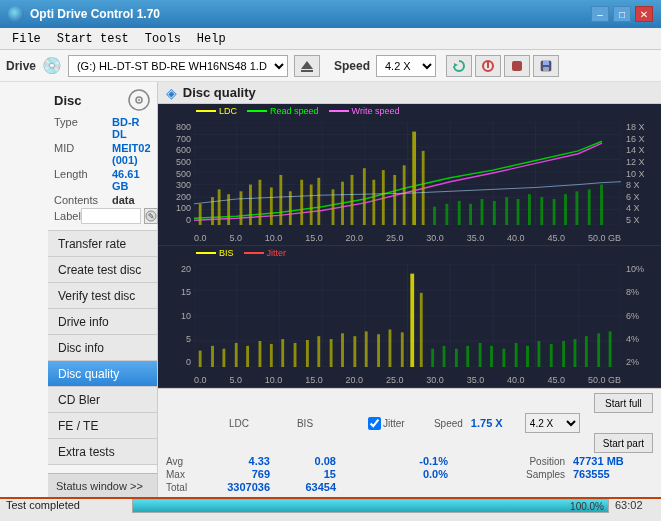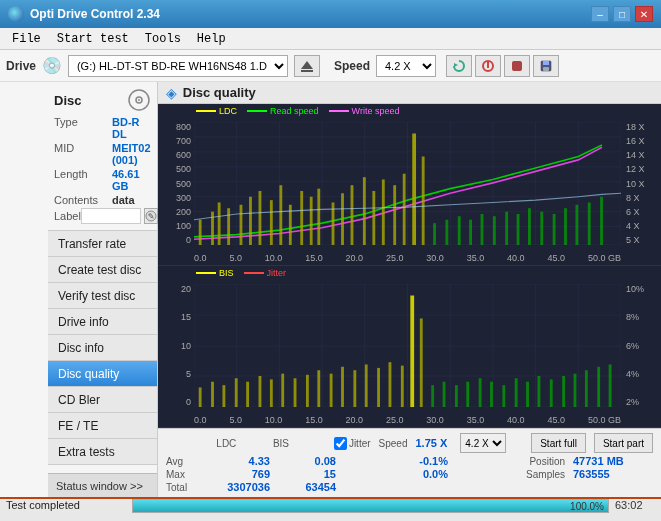--- a/index.html
+++ b/index.html
@@ -348,21 +348,21 @@
 
     .grid-line-h { stroke: #2a3050; stroke-width: 0.5; }
     .grid-line-v { stroke: #2a3050; stroke-width: 0.5; }
   </style>
 </head>
 <body>
 
 <div class="title-bar">
   <div class="title-bar-left">
     <div class="title-bar-icon"></div>
-    <span class="title-bar-title">Opti Drive Control 2.34</span>
+    <span class="title-bar-title">Opti Drive Control 1.70</span>
   </div>
   <div class="title-bar-controls">
     <div class="tb-btn">–</div>
     <div class="tb-btn">□</div>
     <div class="tb-btn close">✕</div>
   </div>
 </div>
 
 <div class="menu-bar">
   <div class="menu-item">File</div>
@@ -722,21 +722,21 @@
           <input type="checkbox" checked="" style="margin: 0px;">
           <span style="color:#555; font-size:10px;">Jitter</span>
         </div>
         <span style="flex:1;"></span>
         <span style="color:#555; font-size:10px; margin-right:4px;">Speed</span>
         <span style="color:#0055cc; font-weight:bold; font-size:11px; width:50px;">1.75 X</span>
         <select style="height:20px; font-size:10px; border:1px solid #aaa; width:55px;">
           <option>4.2 X</option>
         </select>
         <div style="width:6px;"></div>
-        <div style="display:flex; flex-direction:row; gap:8px;margin-left:12px;">
+        <div style="display:flex; flex-direction:column; gap:20px;">
           <button class="start-btn">Start full</button>
           <button class="start-btn">Start part</button>
         </div>
       </div>
 
       <div style="display:flex; align-items:center; gap:4px; margin-bottom:1px;">
         <span style="width:38px; color:#555; font-size:10px;">Avg</span>
         <span style="width:62px; text-align:right; color:#0055cc; font-weight:bold; font-size:11px;">4.33</span>
         <span style="width:62px; text-align:right; color:#0055cc; font-weight:bold; font-size:11px;">0.08</span>
         <span style="width:24px;"></span>

